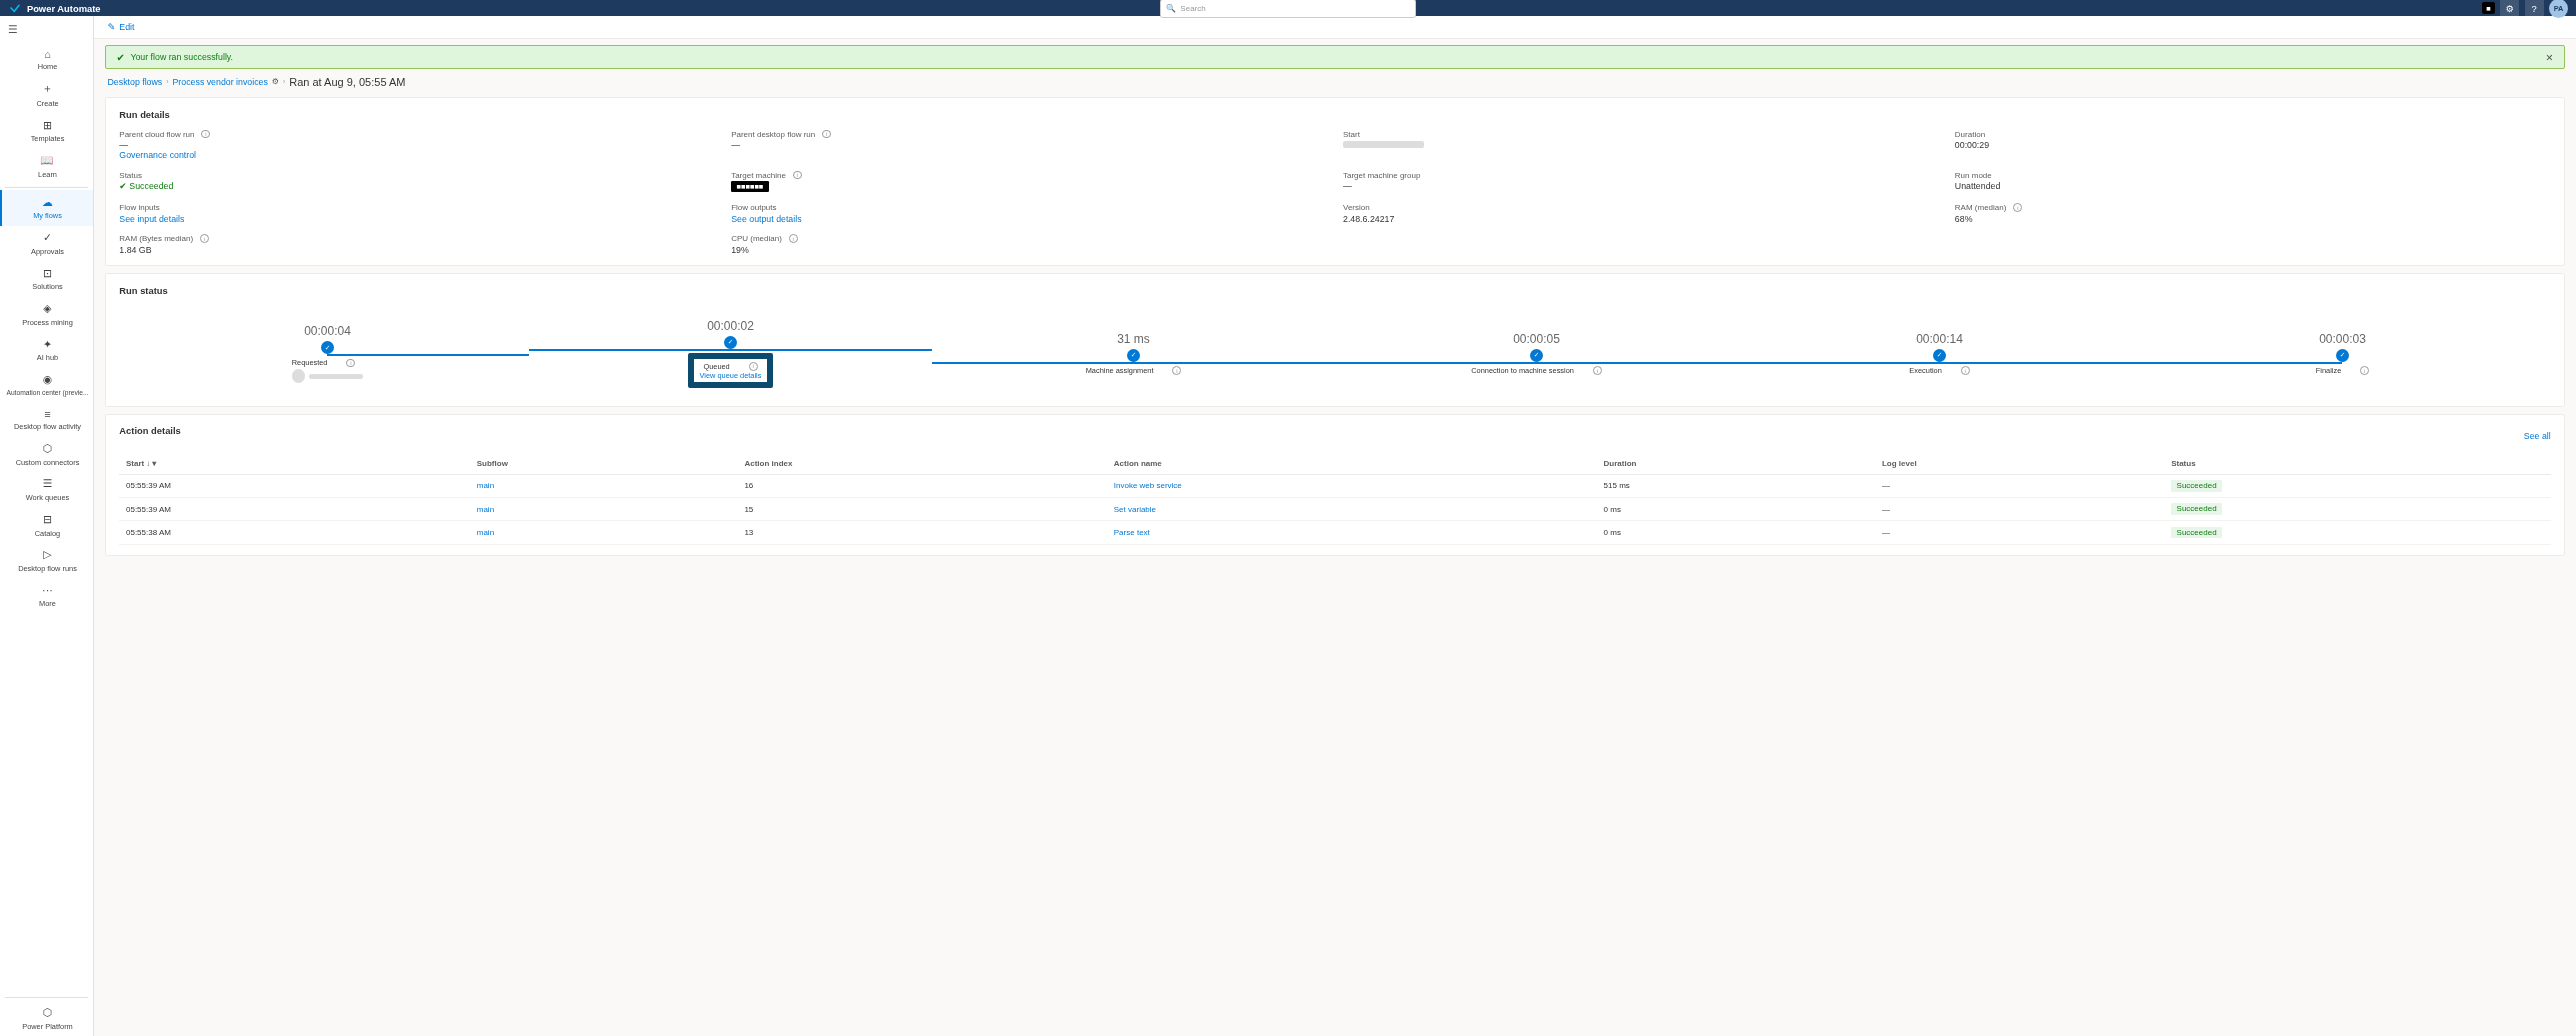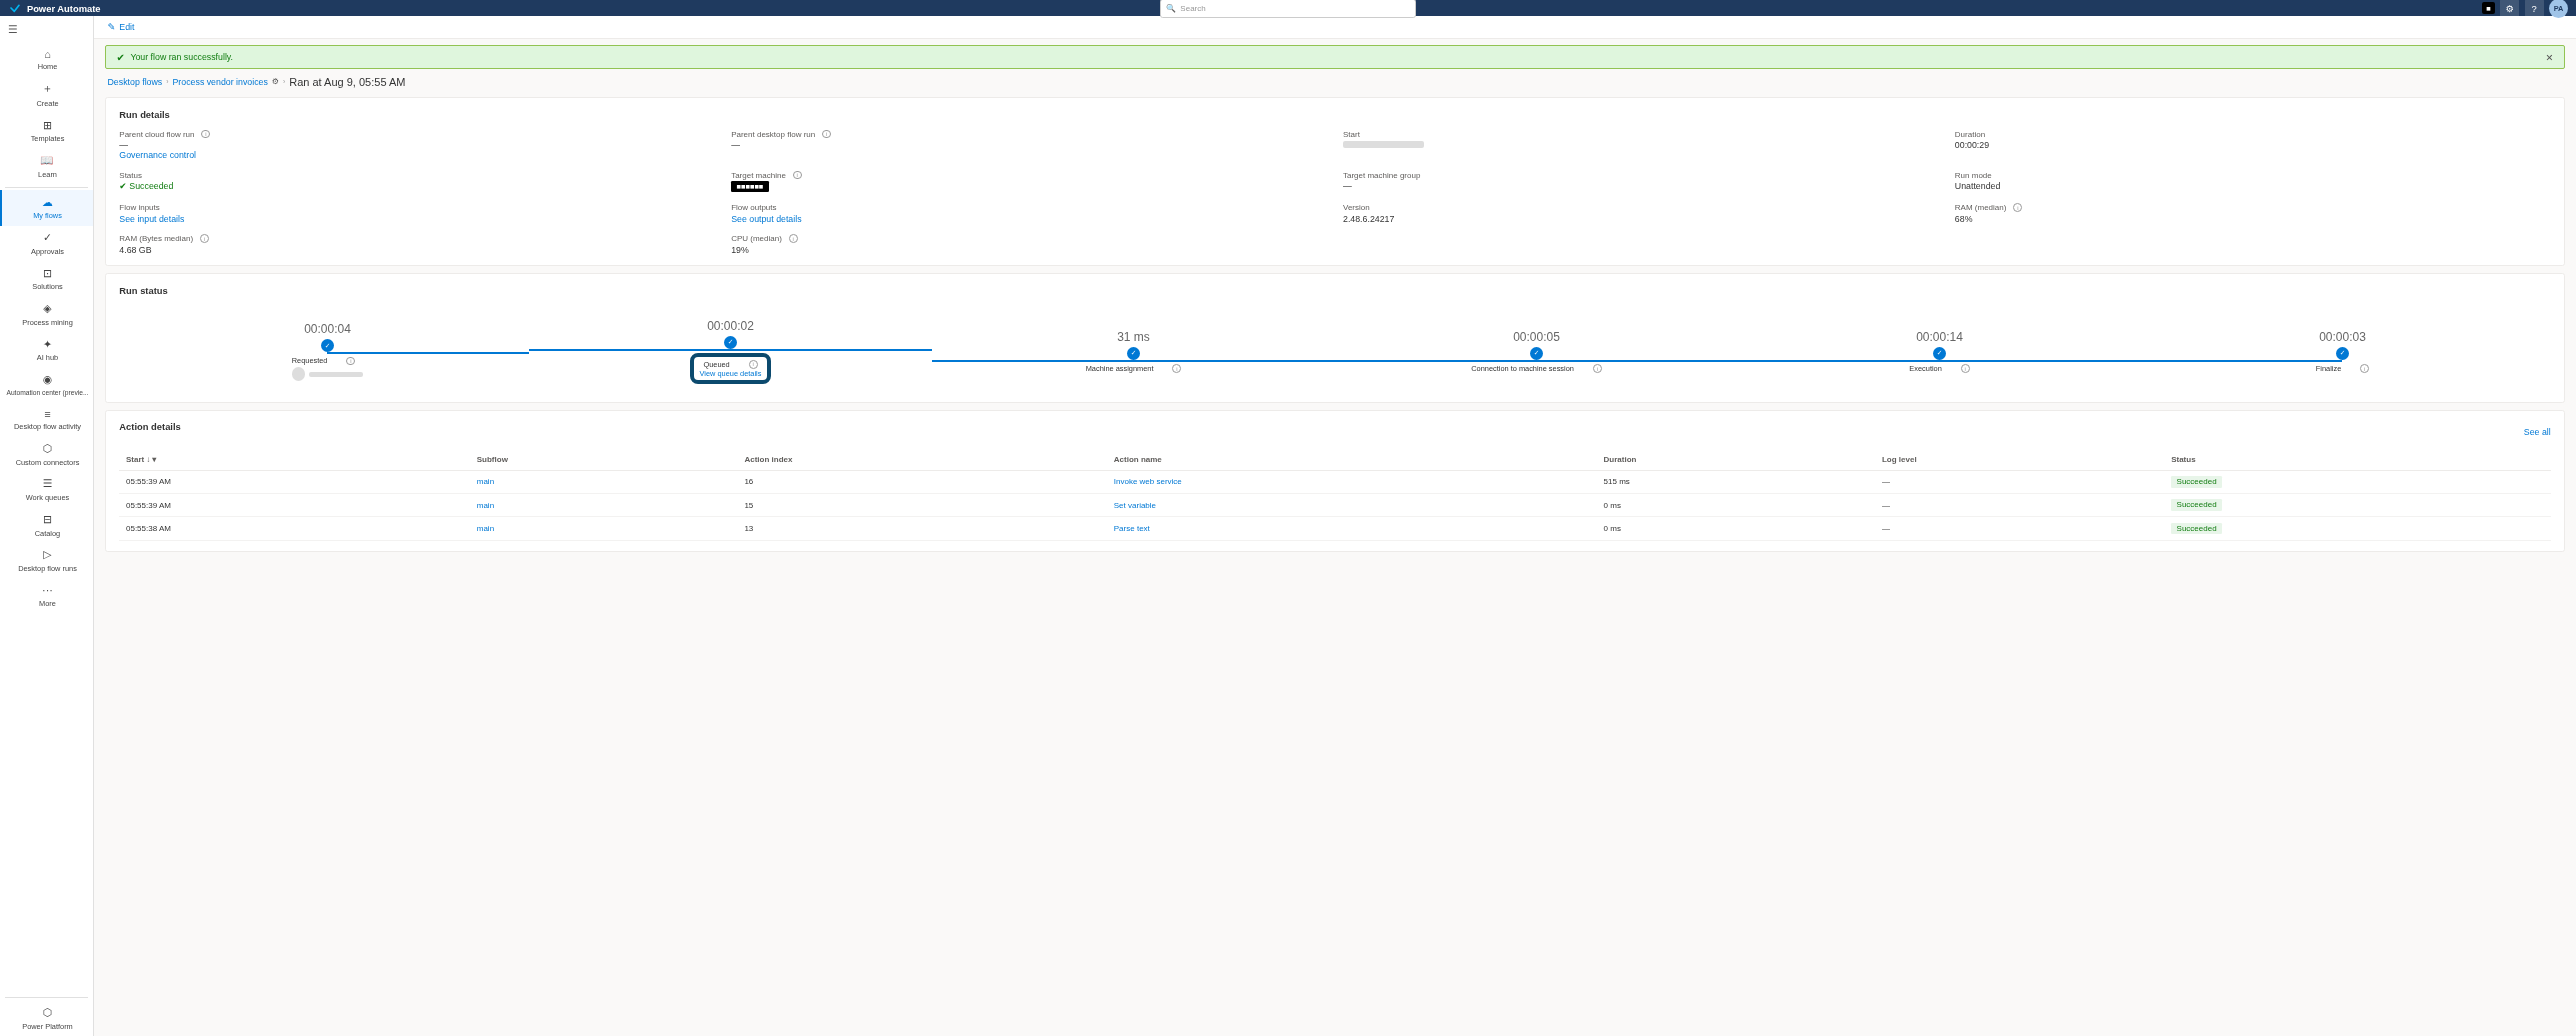--- a/index.html
+++ b/index.html
@@ -306,23 +306,23 @@
       font-size: 7.4px;
       color: #0078d4;
       cursor: pointer;
     }
     .timeline-label-row {
       display: flex;
       align-items: center;
       gap: 19px;
     }
     .queued-highlight {
-      border: 4px solid #0c4a6e;
+      border: 6px solid #0c4a6e;
       padding: 2.7px 5.4px;
-      border-radius: 8px;
+      border-radius: 2px;
       text-align: center;
     }
     .timeline-avatar {
       width: 13.5px;
       height: 13.5px;
       background: #ddd;
       border-radius: 50%;
       display: inline-block;
       margin-right: 1.3px;
     }
@@ -614,21 +614,21 @@
             <span class="info-circle">i</span>
           </div>
           <div class="detail-value">68%</div>
         </div>
 
         <div class="detail-cell">
           <div class="detail-label">
             <span>RAM (Bytes median)</span>
             <span class="info-circle">i</span>
           </div>
-          <div class="detail-value">4.68 GB</div>
+          <div class="detail-value">1.84 GB</div>
         </div>
 
         <div class="detail-cell">
           <div class="detail-label">
             <span>CPU (median)</span>
             <span class="info-circle">i</span>
           </div>
           <div class="detail-value">19%</div>
         </div>
 

